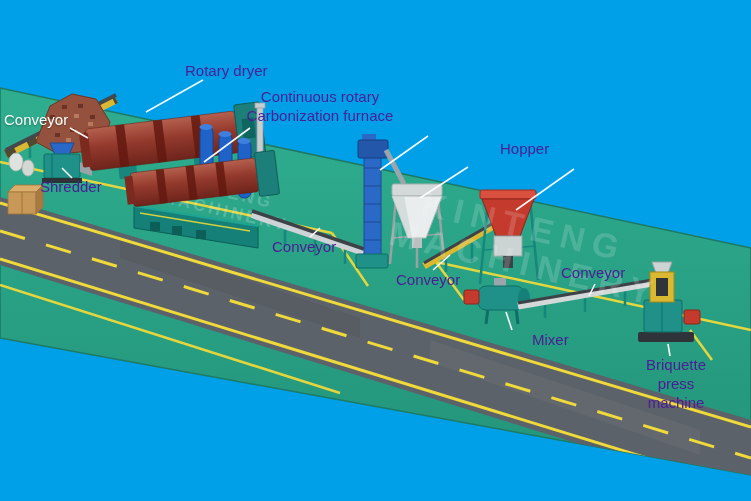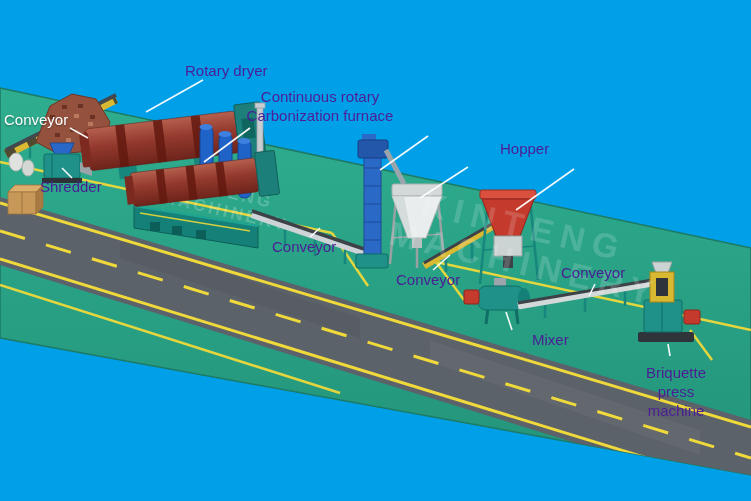--- a/index.html
+++ b/index.html
@@ -253,15 +253,15 @@
 
   <div class="label white" style="left:4px;top:111px;">Conveyor</div>
   <div class="label" style="left:185px;top:62px;">Rotary dryer</div>
   <div class="label wrap" style="left:236px;top:88px;width:168px;">Continuous rotary Carbonization furnace</div>
   <div class="label" style="left:464px;top:140px;margin-left:36px;">Hopper</div>
   <div class="label" style="left:40px;top:178px;">Shredder</div>
   <div class="label" style="left:272px;top:238px;">Conveyor</div>
   <div class="label" style="left:396px;top:271px;">Conveyor</div>
   <div class="label" style="left:561px;top:264px;">Conveyor</div>
   <div class="label" style="left:491px;top:331px;margin-left:41px;">Mixer</div>
-  <div class="label wrap" style="left:628px;top:356px;width:96px;margin-top:8px;">Briquette press machine</div>
+  <div class="label wrap" style="left:628px;top:356px;width:96px;">Briquette press machine</div>
 
 </div>
 
 </body></html>

